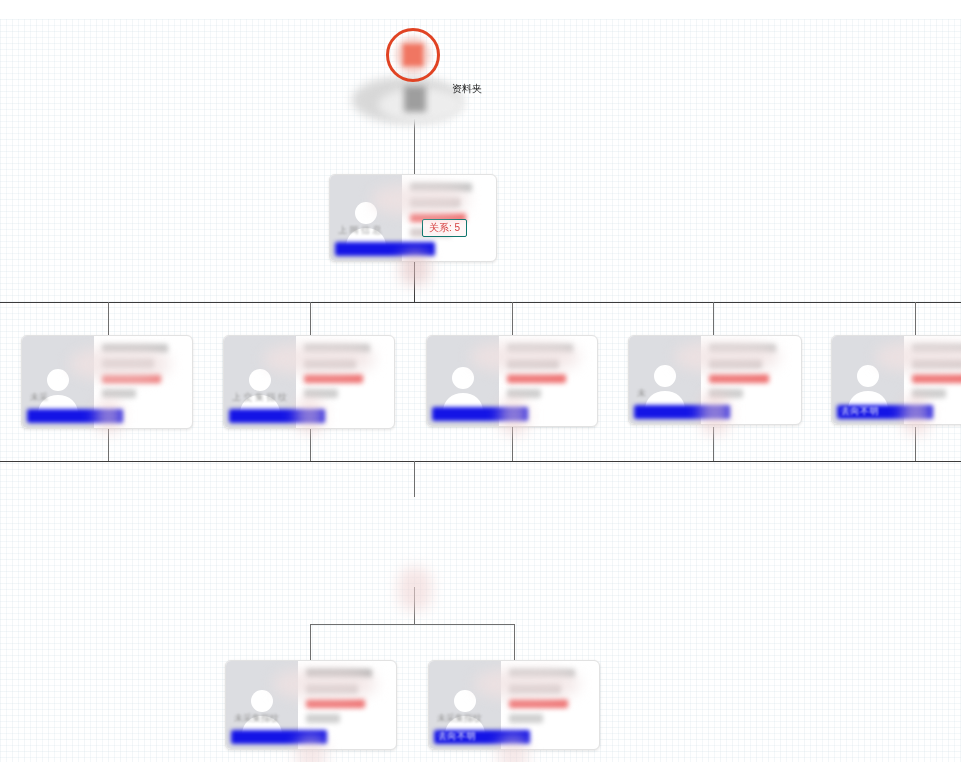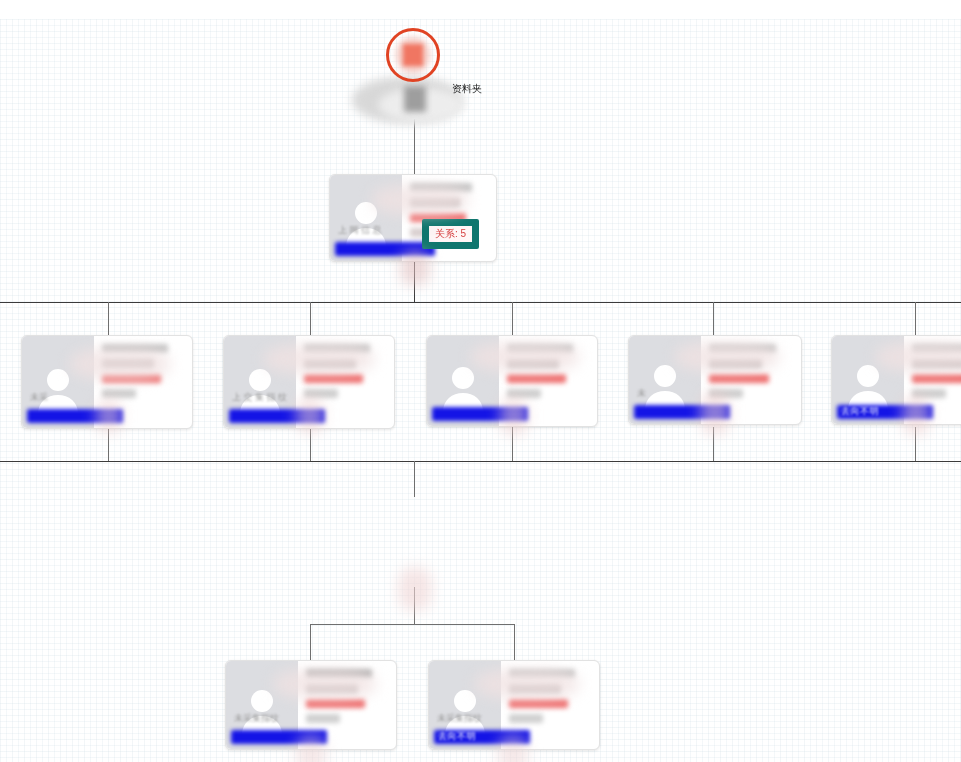--- a/index.html
+++ b/index.html
@@ -80,21 +80,21 @@
     filter:blur(1.0px);white-space:nowrap;z-index:3;
     letter-spacing:.5px;
   }
   .overlay-smudge{
     position:absolute;border-radius:40%;
     background:rgba(240,225,225,.75);
     filter:blur(7px);pointer-events:none;
   }
   .redtag{
     position:absolute;
-    border:7px solid #0f766e;
+    border:1px solid #0f766e;
     background:rgba(255,246,246,.9);
     color:#d64040;font-size:10px;
     padding:1px 6px;border-radius:2px;
     filter:blur(.7px);white-space:nowrap;
   }
   .idtext{
     position:absolute;font-size:10px;color:#4a4a4a;
     filter:blur(1.3px);white-space:nowrap;letter-spacing:.3px;
   }
 

